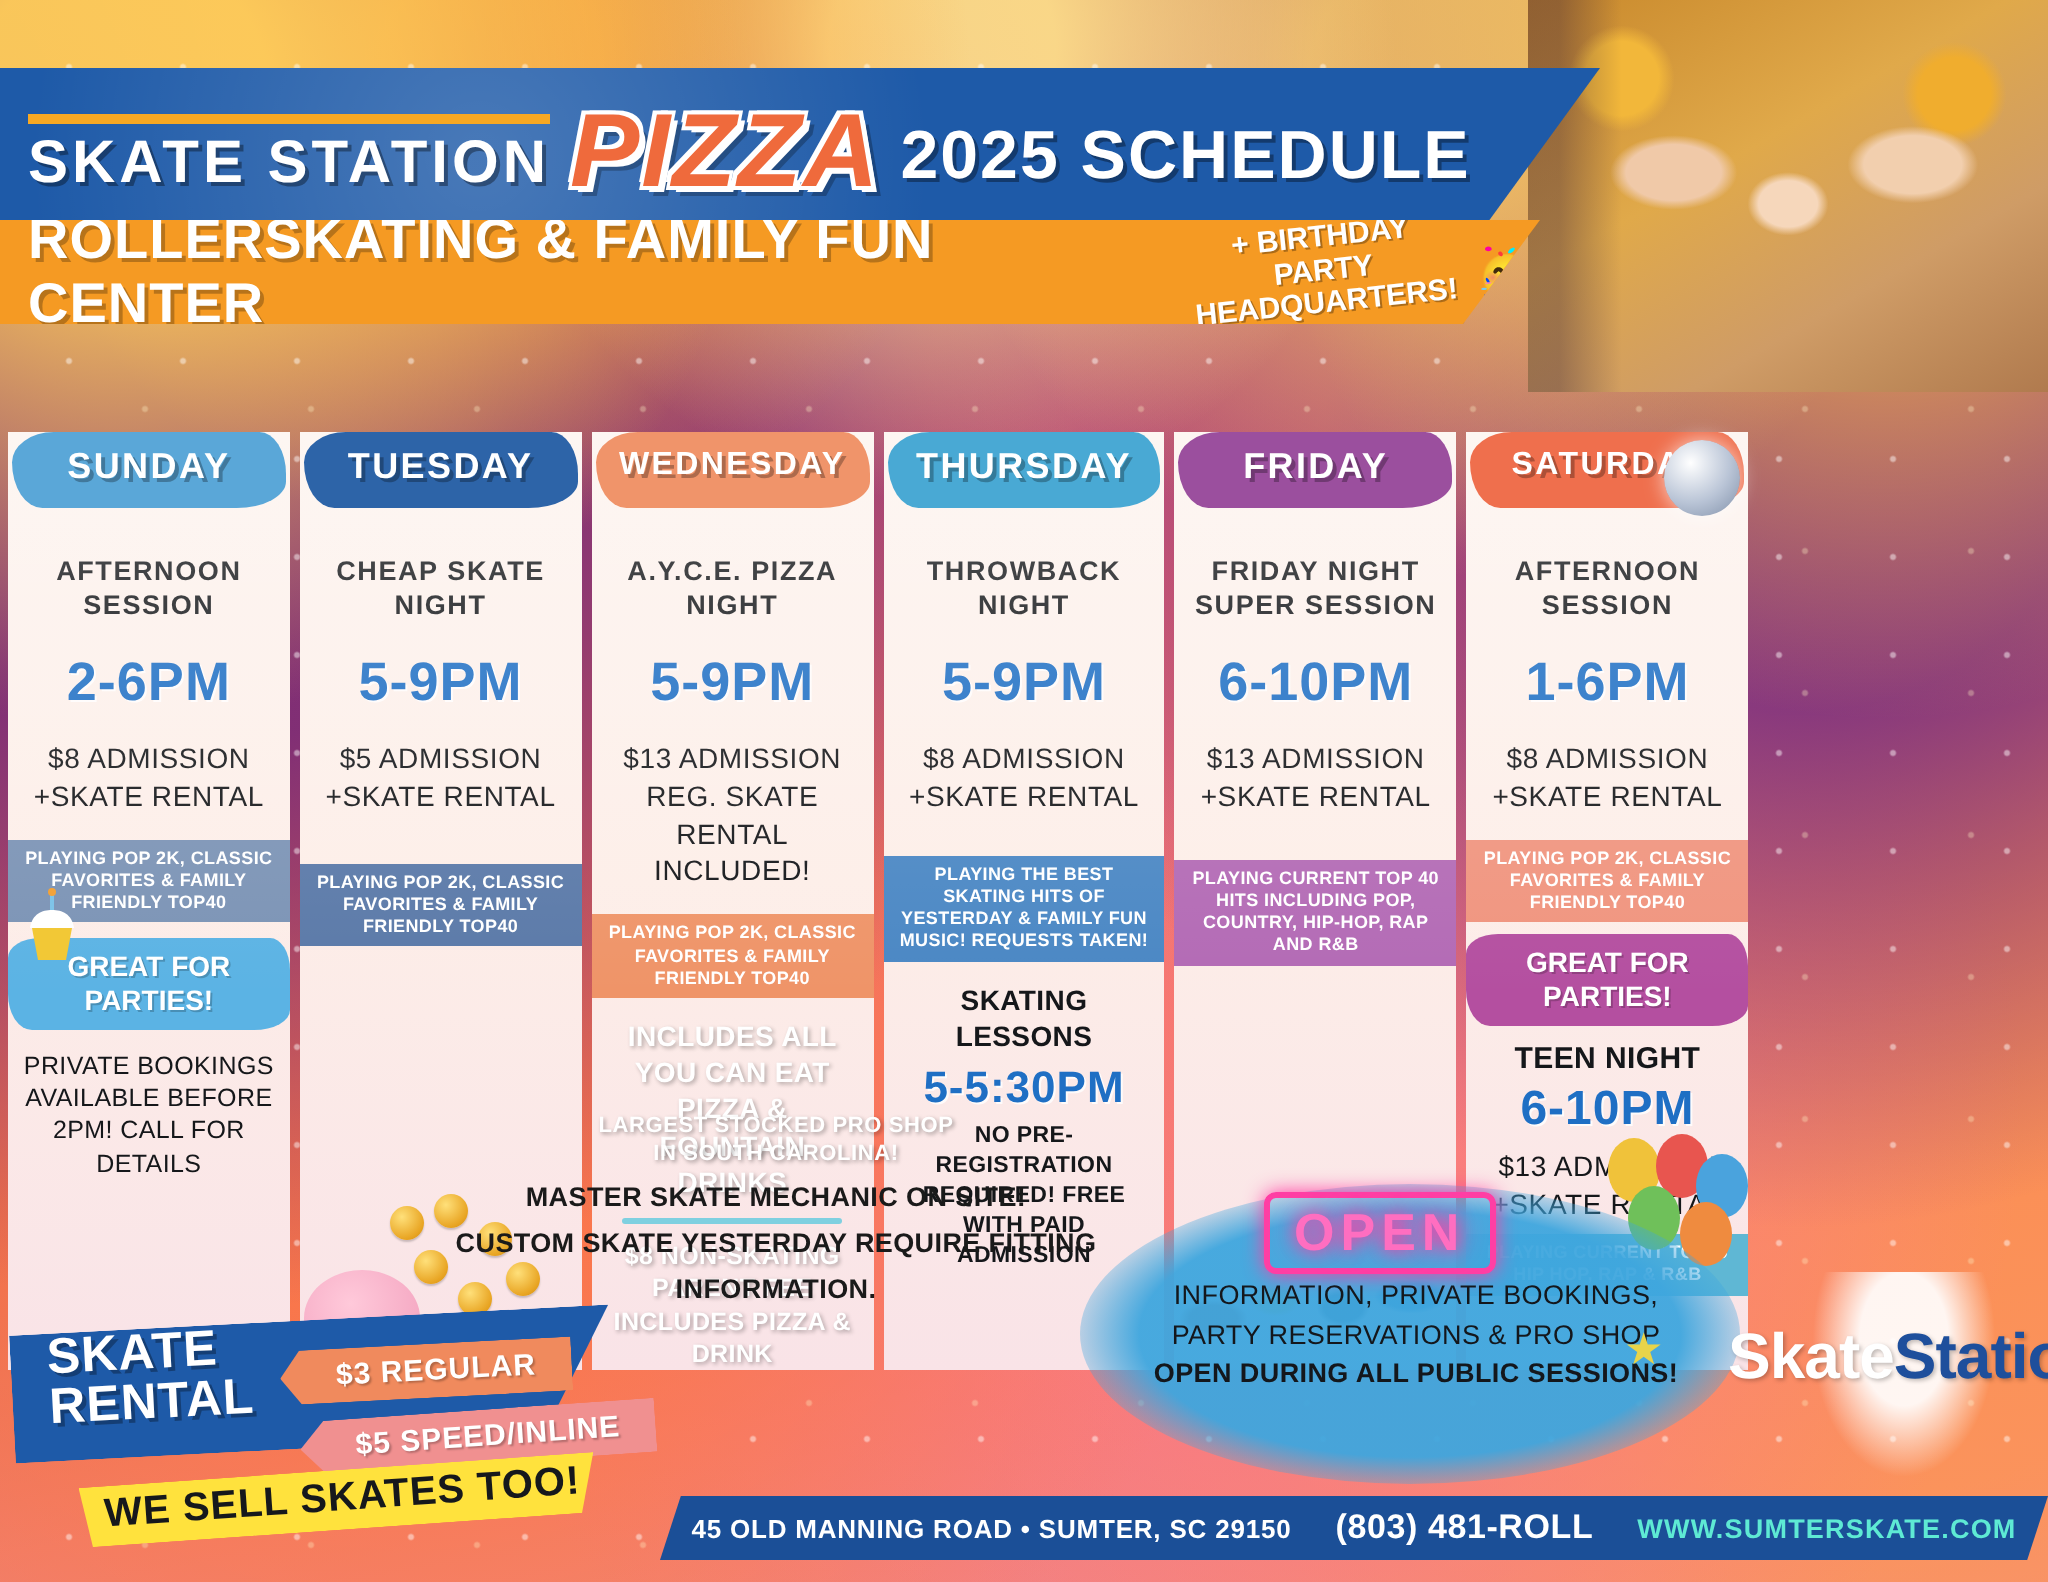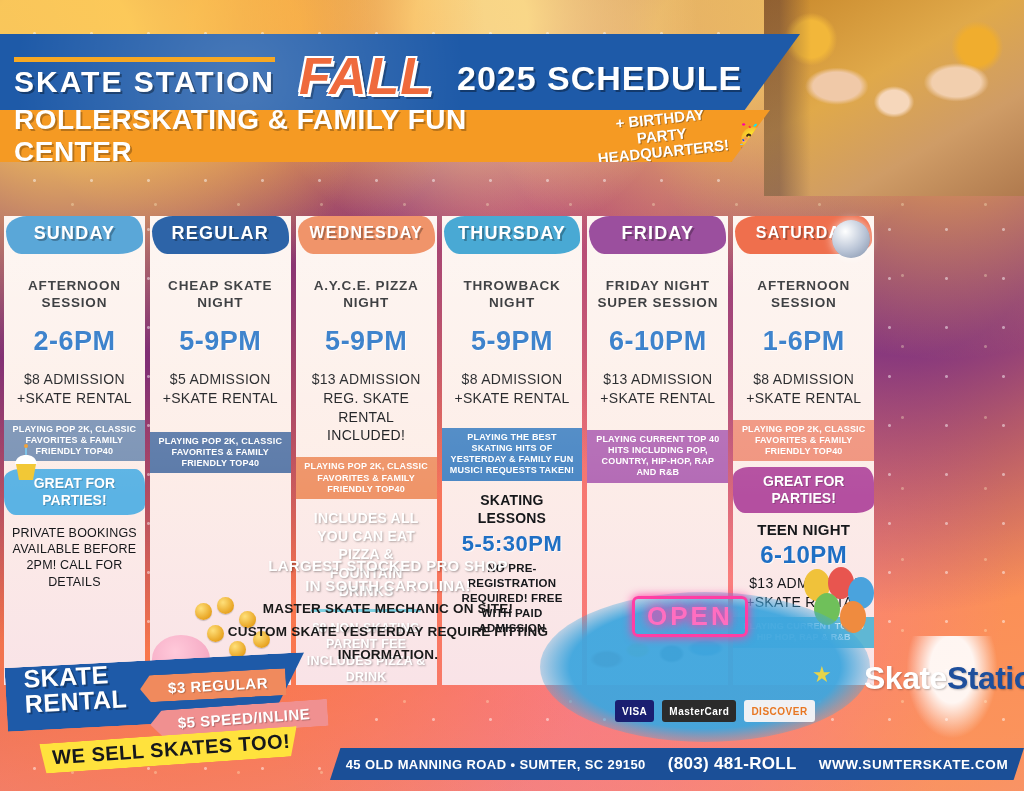--- a/index.html
+++ b/index.html
@@ -38,21 +38,21 @@
     background-size: 57px 49px, 83px 71px;
     background-position: 6px 9px, 31px 27px;
     pointer-events:none; opacity:.55;
   }
 
   
   .hdr-blue {
     position:absolute; left:0; top:34px; width:800px; height:88px;
     background:#1e5aa8;
     clip-path: polygon(0 0, 100% 0, 92% 100%, 0 100%);
-    display:flex; align-items:center; padding-left:14px; gap:24px;
+    display:flex; align-items:center; padding-left:14px; gap:10px;
     box-shadow: 0 2px 6px rgba(0,0,0,.3);
   }
   .hdr-blue::before{ content:""; position:absolute; inset:0;
     background:radial-gradient(circle at 30% 50%, rgba(255,255,255,.18) 0 2%, rgba(255,255,255,0) 40%);}
   .brand-skate {
     color:#fff; font-size:30px; font-weight:bold; letter-spacing:2px;
     font-family:"Liberation Sans", sans-serif; position:relative;
     border-top:5px solid #f7a823; padding-top:3px;
     text-shadow:2px 2px 0 rgba(0,0,0,.35);
   }
@@ -167,21 +167,21 @@
   .bl { position:absolute; width:26px; height:32px; border-radius:50%; }
 
   .disco { position:absolute; right:4px; top:4px; width:38px; height:38px; border-radius:50%;
     background:radial-gradient(circle at 35% 30%, #ffffff, #b9c4d6 55%, #7f8fa8);
     box-shadow:0 0 10px rgba(255,255,255,.7); }
 
   .cupcake { position:absolute; left:2px; width:40px; height:40px; }
 
   
   .proshop { position:absolute; left:178px; top:556px; width:420px; text-align:center; }
-  .proshop .l1 { color:#fff; font-size:15px; font-weight:bold; line-height:1.3;
+  .proshop .l1 { color:#fff; font-size:11px; font-weight:bold; line-height:1.3;
     text-shadow:1px 1px 2px rgba(0,0,0,.35); letter-spacing:.3px;}
   .proshop .l2 { color:#1a1a1a; font-size:13.5px; font-weight:bold; line-height:1.35;
     margin-top:5px; letter-spacing:.2px;}
 
   .openblob { position:absolute; left:540px; top:592px; width:330px; height:150px;
     background:radial-gradient(ellipse at 50% 50%, rgba(62,166,222,.95) 0 58%, rgba(62,166,222,.0) 78%);
     border-radius:50%; }
   .neon { position:absolute; left:632px; top:596px; border:3px solid #ff3fa4; border-radius:6px;
     padding:2px 12px; color:#ff6ec0; font-size:26px; font-weight:bold; letter-spacing:3px;
     text-shadow:0 0 8px #ff3fa4, 0 0 16px #ff3fa4; box-shadow:0 0 10px #ff3fa4; }
@@ -217,33 +217,33 @@
   .logo-star{ position:absolute; left:812px; top:662px; color:#e8d44a; font-size:22px;}
   .jumper{ position:absolute; right:20px; top:636px; width:104px; height:112px;
     background:radial-gradient(ellipse at 50% 30%, #fff 0 30%, rgba(255,255,255,0) 62%);
     opacity:.92; }
 
   .footer { position:absolute; left:330px; top:748px; width:694px; height:32px;
     background:#1b4f97; clip-path: polygon(1.5% 0, 100% 0, 98.5% 100%, 0 100%);
     display:flex; align-items:center; justify-content:center; gap:22px; }
   .f-addr{ color:#fff; font-size:13px; font-weight:bold; letter-spacing:.4px;}
   .f-phone{ color:#fff; font-size:17px; font-weight:bold; letter-spacing:.3px;}
-  .f-web{ color:#ffffff; font-size:13.5px; font-weight:bold; letter-spacing:.6px;}
+  .f-web{ color:#5eead4; font-size:13.5px; font-weight:bold; letter-spacing:.6px;}
 </style>
 </head>
 <body>
 
 <div class="poster">
   <div class="sparkles"></div>
 
   <div class="fam-photo"></div>
 
   <div class="hdr-blue">
     <span class="brand-skate">SKATE STATION</span>
-    <span class="brand-fall">FALL</span>
+    <span class="brand-fall">PIZZA</span>
     <span class="brand-sched">2025 SCHEDULE</span>
   </div>
 
   <div class="hdr-orange">
     <span class="sub-title">ROLLERSKATING &amp; FAMILY FUN CENTER</span>
     <span class="bday">
       <span>+ BIRTHDAY PARTY</span><br>
       <span>HEADQUARTERS!</span>
     </span>
     <span class="party-emoji">🥳</span>
@@ -269,21 +269,21 @@
           </svg>
       </div>
       <div class="promo-band" style="background:#5bb3e4">GREAT FOR<br>PARTIES!</div>
       <div class="note">PRIVATE BOOKINGS AVAILABLE BEFORE 2PM! CALL FOR DETAILS</div>
     </div>
 
 
     <div class="day d-tue">
       <div class="day-hdr">
         <span class="brush" style="background:#2d64a8"></span>
-        <span class="dname">REGULAR</span>
+        <span class="dname">TUESDAY</span>
       </div>
       <div class="session">CHEAP SKATE<br>NIGHT</div>
       <div class="time">5-9PM</div>
       <div class="price">$5 ADMISSION<br>+SKATE RENTAL</div>
       <div class="music" style="background:#5a79a8;margin-top:24px;">PLAYING POP 2K, CLASSIC FAVORITES &amp; FAMILY FRIENDLY TOP40</div>
       <div class="piggy"></div>
       <div class="coins">
         <span class="coin" style="left:4px;top:6px"></span>
         <span class="coin" style="left:26px;top:0px"></span>
         <span class="coin" style="left:48px;top:14px"></span>
@@ -361,24 +361,24 @@
   <div class="proshop">
     <div class="l1">LARGEST STOCKED PRO SHOP</div>
     <div class="l1">IN SOUTH CAROLINA!</div>
     <div class="l2">MASTER SKATE MECHANIC ON SITE!</div>
     <div class="l2">CUSTOM SKATE YESTERDAY REQUIRE FITTING</div>
     <div class="l2">INFORMATION.</div>
   </div>
 
   <div class="openblob"></div>
   <div class="neon">OPEN</div>
-  <div class="cards">
-    <span class="card c-visa">VISA</span>
-    <span class="card c-mc">MasterCard</span>
-    <span class="card c-disc">DISCOVER</span>
+  <div class="opentxt">
+    <div>INFORMATION, PRIVATE BOOKINGS,</div>
+    <div>PARTY RESERVATIONS &amp; PRO SHOP</div>
+    <div style="font-weight:bold">OPEN DURING ALL PUBLIC SESSIONS!</div>
   </div>
 
   <div class="rental-blue"></div>
   <div class="rental-txt">
     <span>SKATE</span><br>
     <span>RENTAL</span>
   </div>
   <div class="tag tag-1">$3 REGULAR</div>
   <div class="tag tag-2">$5 SPEED/INLINE</div>
   <div class="sellband"></div>

